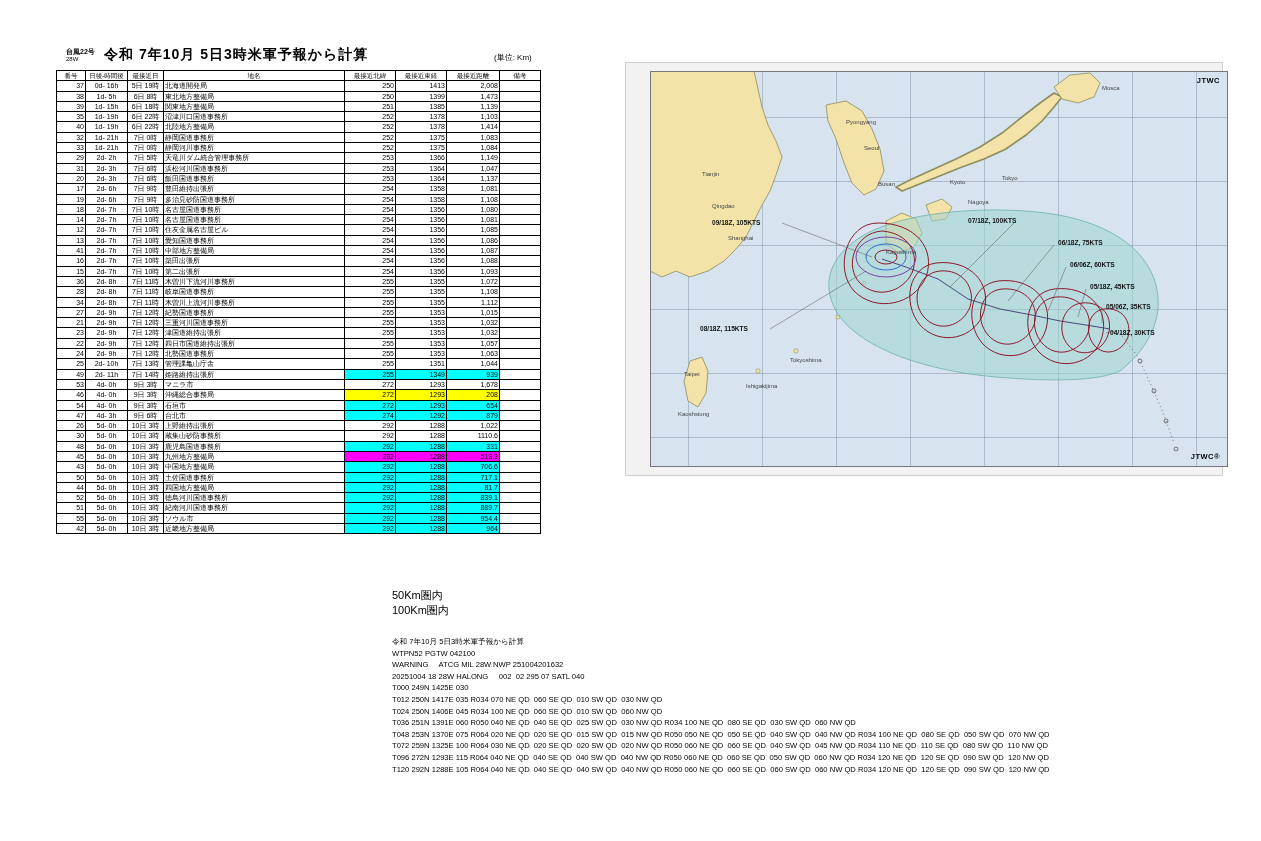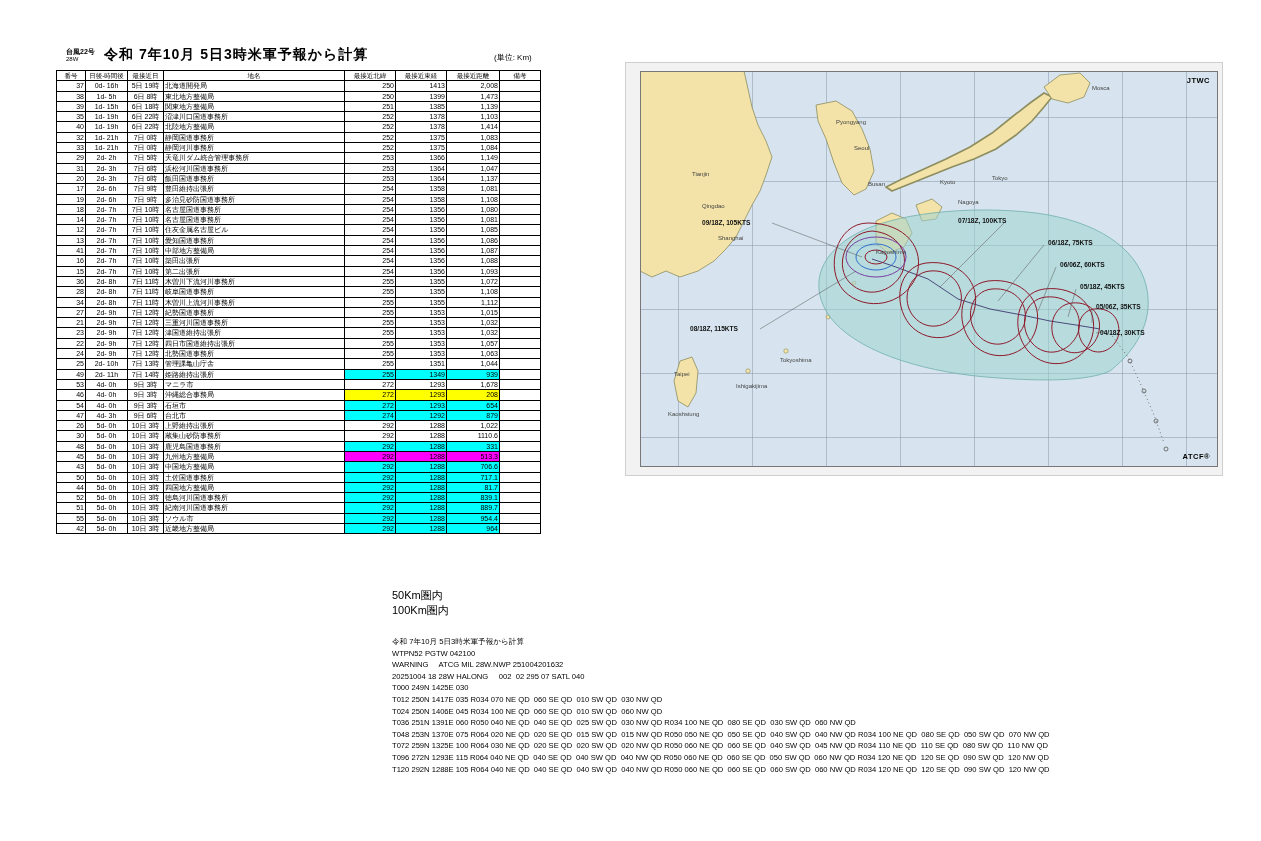--- a/index.html
+++ b/index.html
@@ -34,21 +34,21 @@
   .legend{position:absolute;left:56px;top:588px;font-size:8px;}
   .legend .row{display:flex;align-items:center;height:12.5px;}
   .legend .sw{width:50px;height:11px;border:1px solid #000;margin-right:3px;}
   .legend2{position:absolute;left:392px;top:588px;font-size:11px;}
 
   
   .raw{position:absolute;left:392px;top:636px;font-size:7.6px;line-height:11.6px;white-space:pre;}
 
   
   .map-box{position:absolute;left:625px;top:62px;width:596px;height:412px;background:#f2f2f2;border:1px solid #cfcfcf;}
-  .map-inner{position:absolute;left:14px;top:8px;width:578px;height:396px;background:#eeeeee;}
+  .map-inner{position:absolute;left:24px;top:8px;width:578px;height:396px;background:#eeeeee;}
   .sea{position:absolute;left:0;top:0;width:578px;height:396px;background:#d7e4ef;}
   .grid-l{position:absolute;top:0;width:1px;height:396px;background:rgba(120,140,160,.45);}
   .grid-t{position:absolute;left:0;height:1px;width:578px;background:rgba(120,140,160,.45);}
   .frame{position:absolute;left:0;top:0;width:576px;height:394px;border:1px solid #777;}
   .jtwc{position:absolute;right:8px;top:5px;font-size:7.5px;font-weight:bold;letter-spacing:.5px;}
   .atcf{position:absolute;right:8px;bottom:6px;font-size:7.5px;font-weight:bold;letter-spacing:.5px;}
   .maplbl{position:absolute;font-size:6px;color:#444;}
   .fcstlbl{position:absolute;font-size:6.6px;font-weight:bold;color:#111;white-space:nowrap;}
   .landmass{position:absolute;}
 </style>
@@ -620,21 +620,21 @@
           <line x1="404" y1="174" x2="358" y2="230"></line>
           <line x1="416" y1="196" x2="398" y2="240"></line>
           <line x1="436" y1="218" x2="428" y2="246"></line>
           <line x1="452" y1="238" x2="452" y2="252"></line>
           <line x1="456" y1="262" x2="466" y2="260"></line>
         </g>
       </svg>
 
       <div class="frame"></div>
       <div class="jtwc">JTWC</div>
-      <div class="atcf">ATCF®</div>
+      <div class="atcf">JTWC®</div>
       <div id="city-labels">
           <div class="maplbl" style="left: 452px; top: 14px;">Mosca</div>
           <div class="maplbl" style="left: 196px; top: 48px;">Pyongyang</div>
           <div class="maplbl" style="left: 214px; top: 74px;">Seoul</div>
           <div class="maplbl" style="left: 52px; top: 100px;">Tianjin</div>
           <div class="maplbl" style="left: 228px; top: 110px;">Busan</div>
           <div class="maplbl" style="left: 300px; top: 108px;">Kyoto</div>
           <div class="maplbl" style="left: 352px; top: 104px;">Tokyo</div>
           <div class="maplbl" style="left: 62px; top: 132px;">Qingdao</div>
           <div class="maplbl" style="left: 78px; top: 164px;">Shanghai</div>

